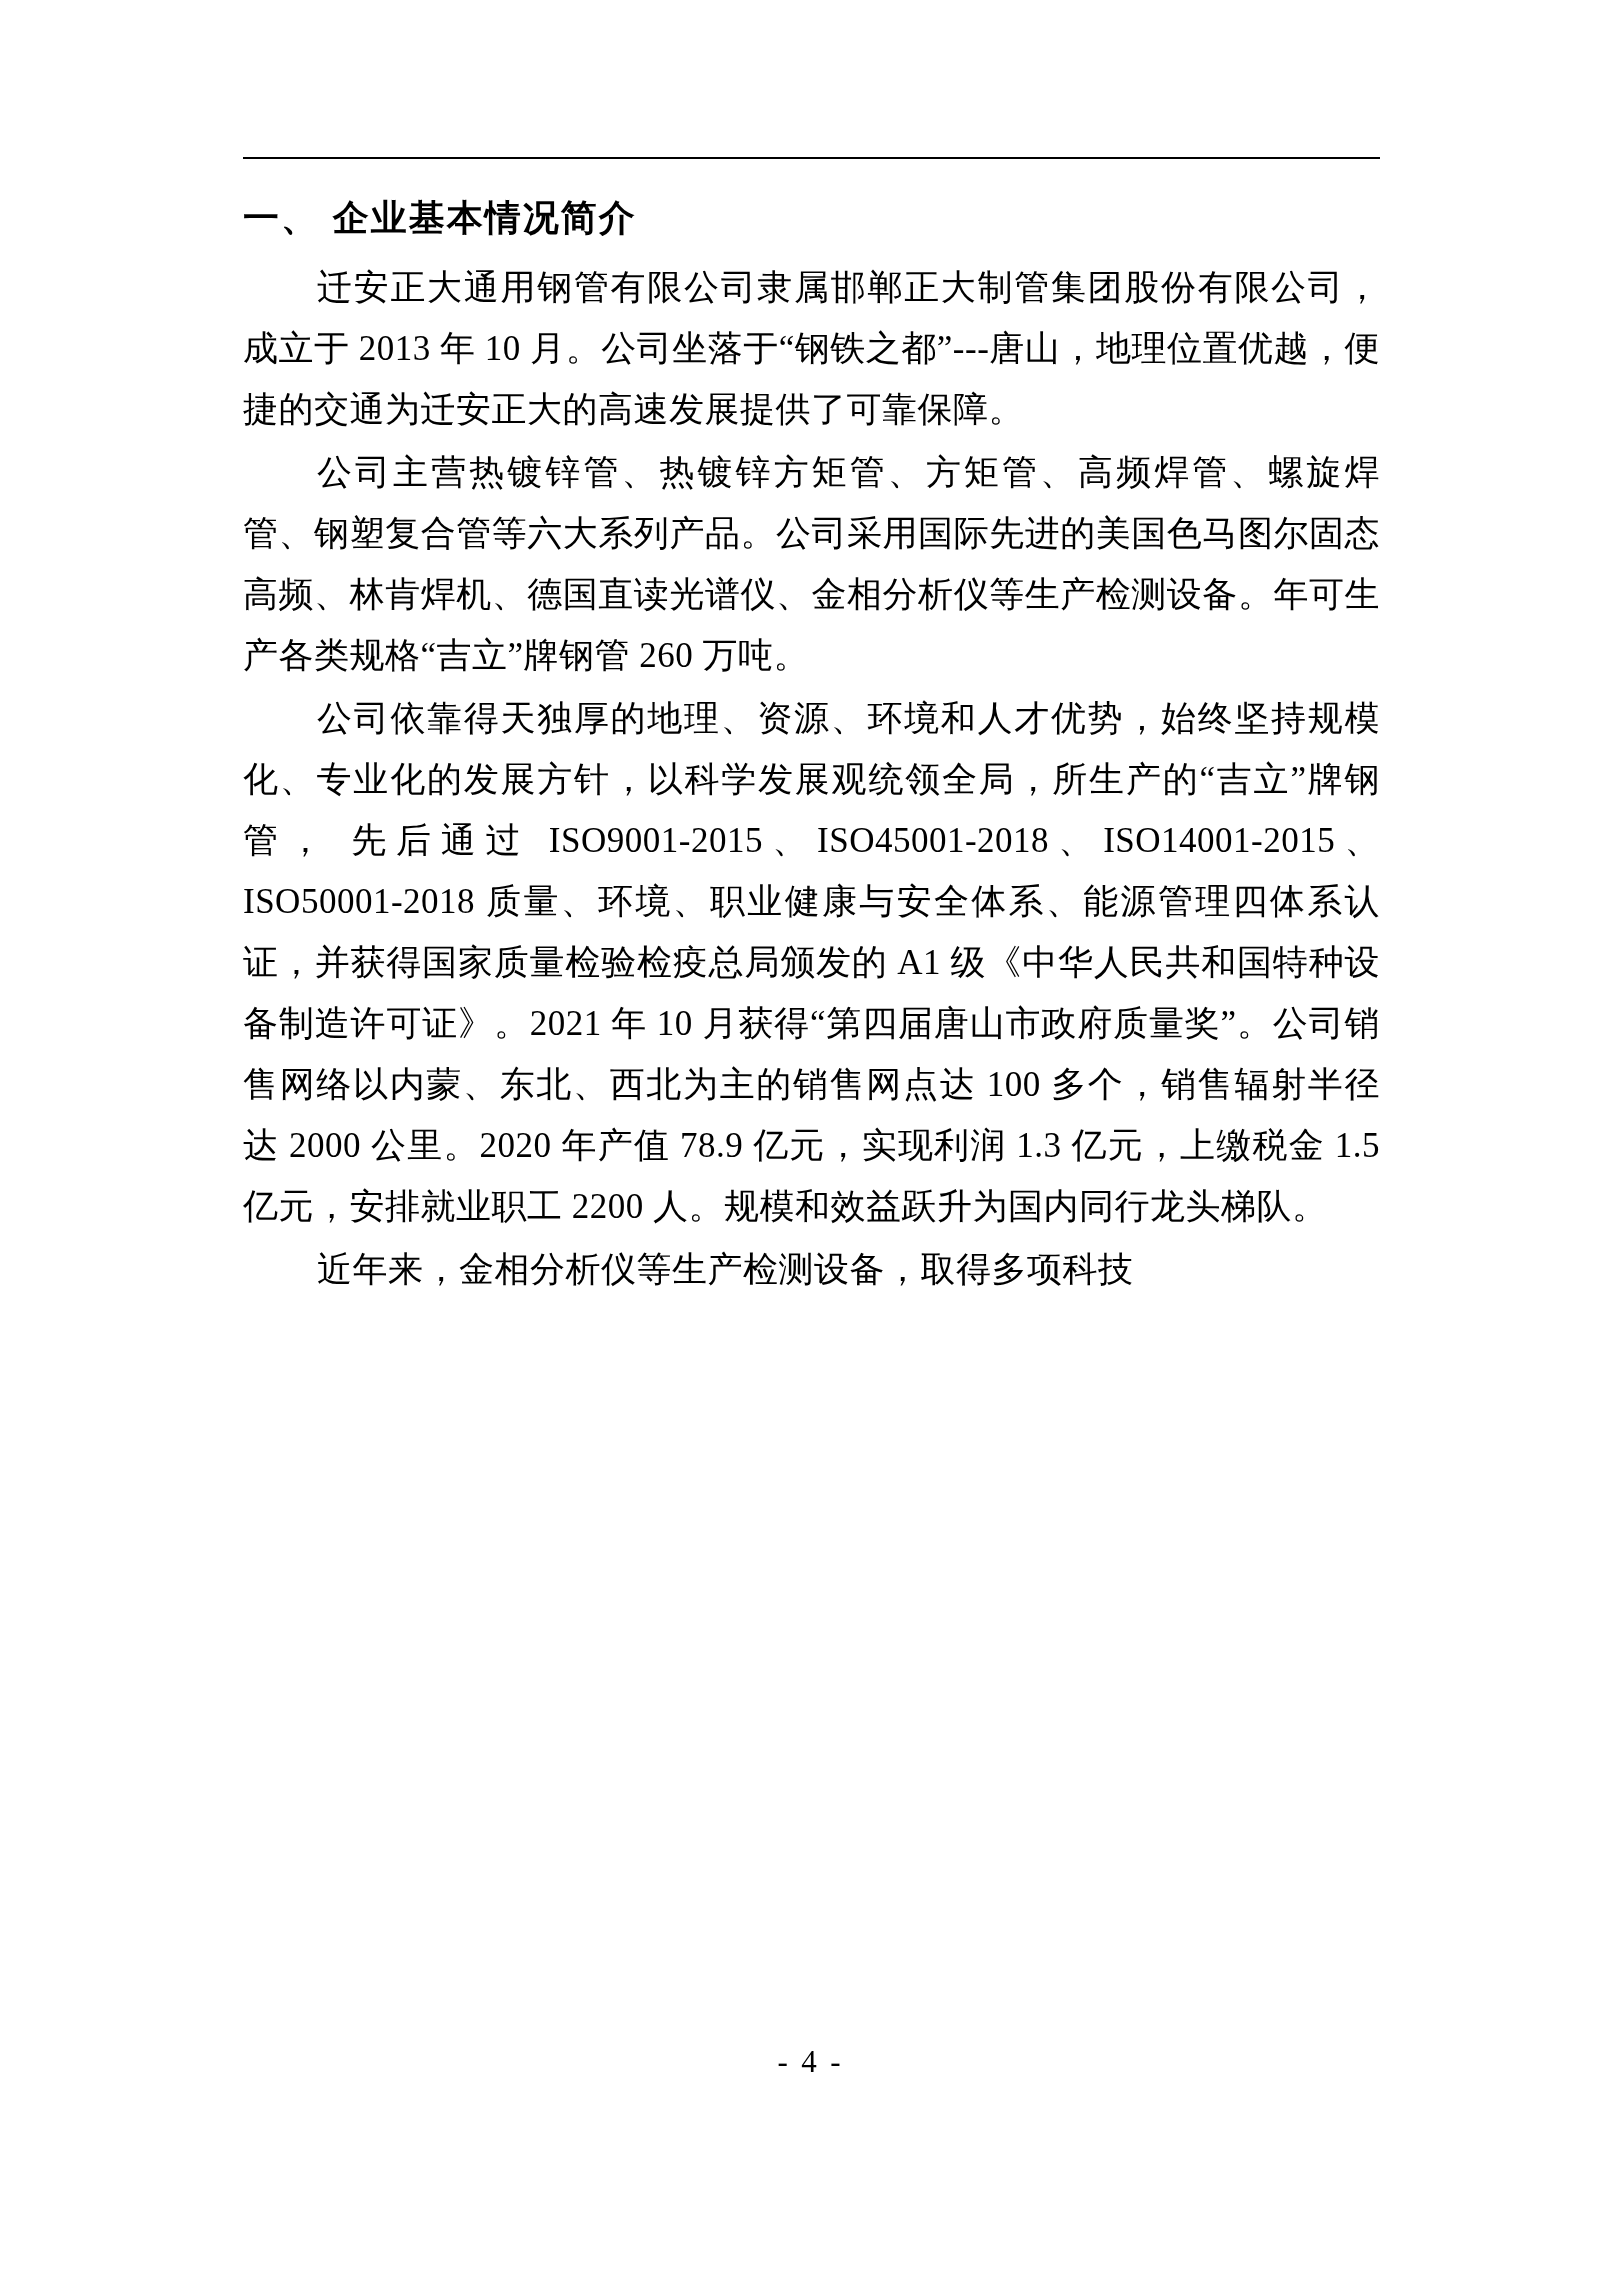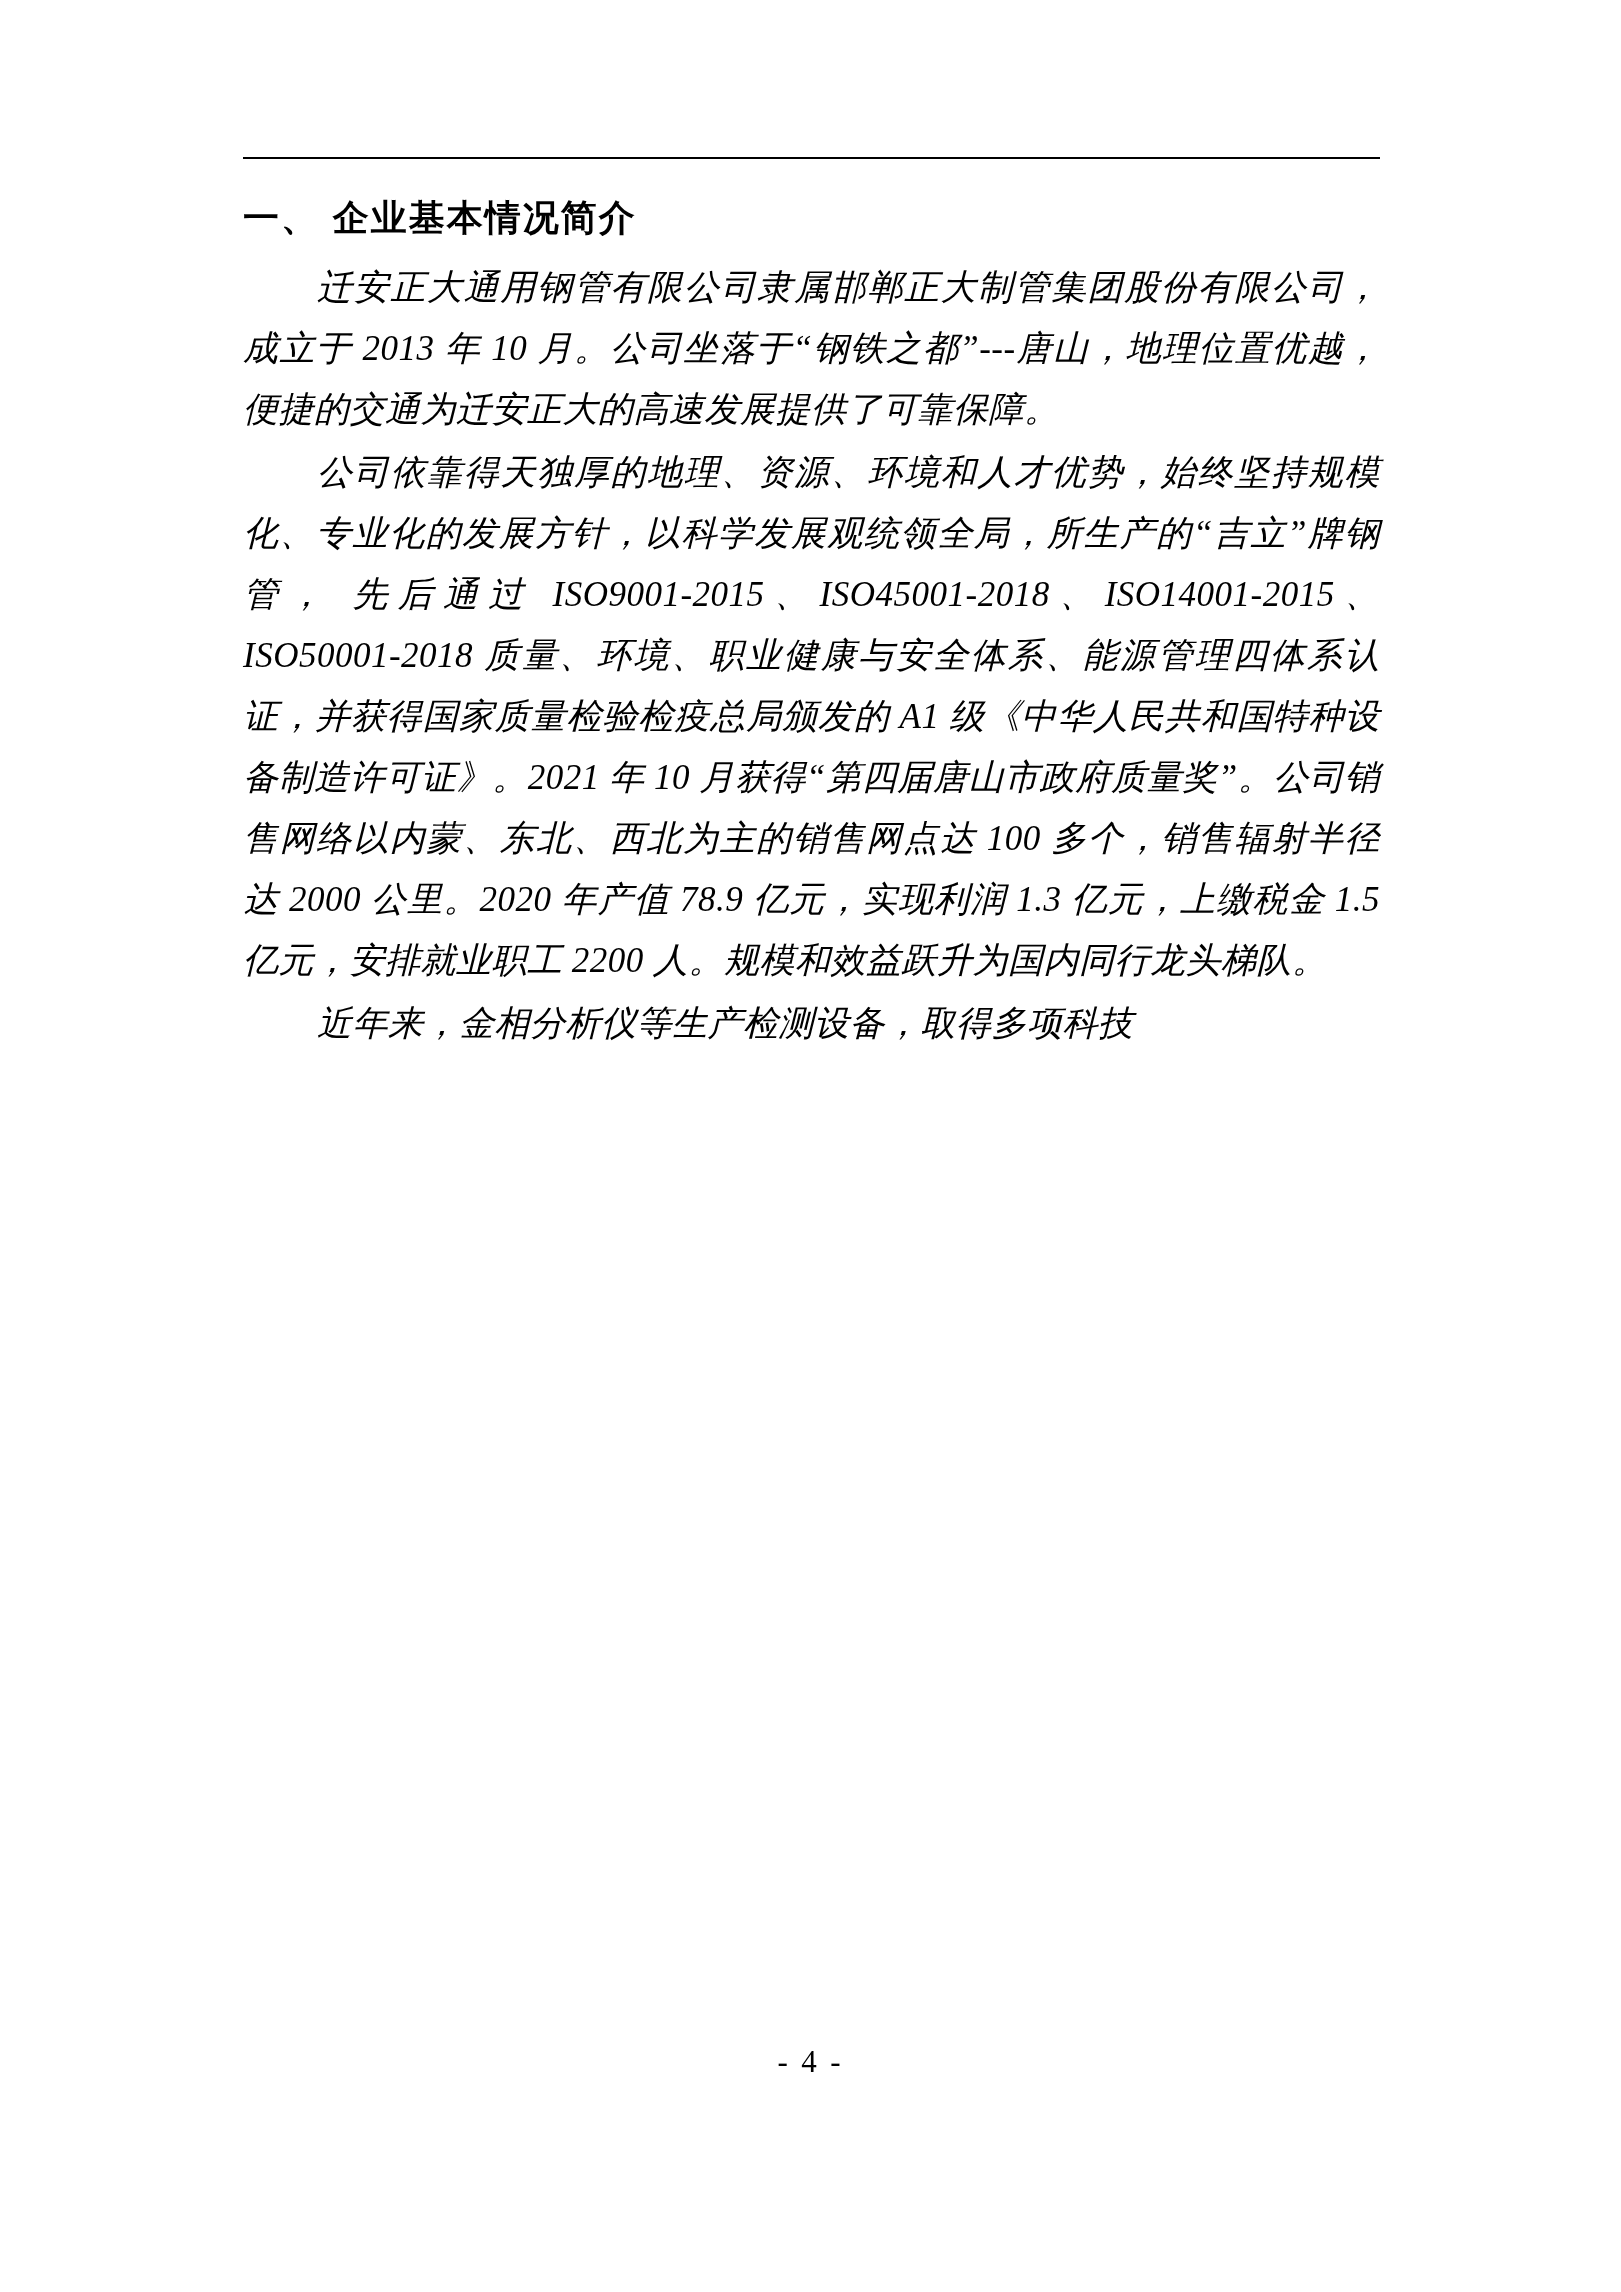--- a/index.html
+++ b/index.html
@@ -47,21 +47,20 @@
   }
   p.body-text {
     font-family: "Liberation Serif", "DejaVu Serif", serif;
     font-size: 35px;
     line-height: 61px;
     margin: 0 0 2px 0;
     text-align: justify;
     text-justify: inter-ideograph;
     text-indent: 74px;
     letter-spacing: 0.5px;
-    font-style: italic;
   }
   .page-number {
     position: absolute;
     left: 0;
     right: 0;
     top: 2044px;
     text-align: center;
     font-family: "Liberation Serif", "DejaVu Serif", serif;
     font-size: 31px;
     letter-spacing: 2.9px;
@@ -73,20 +72,21 @@
 <div class="page">
   <div class="content">
 
     <div class="header-rule"></div>
 
     <h1 class="section-title">
       <span class="num">一、</span><span>企业基本情况简介</span>
     </h1>
 
     <p class="body-text">迁安正大通用钢管有限公司隶属邯郸正大制管集团股份有限公司， 成立于 2013 年 10 月。公司坐落于“钢铁之都”---唐山，地理位置优越，便捷的交通为迁安正大的高速发展提供了可靠保障。</p>
+    <p class="body-text">公司主营热镀锌管、热镀锌方矩管、方矩管、高频焊管、螺旋焊管、钢塑复合管等六大系列产品。公司采用国际先进的美国色马图尔固态高频、林肯焊机、德国直读光谱仪、金相分析仪等生产检测设备。年可生产各类规格“吉立”牌钢管 260 万吨。</p>
     <p class="body-text">公司依靠得天独厚的地理、资源、环境和人才优势，始终坚持规模化、专业化的发展方针，以科学发展观统领全局，所生产的“吉立”牌钢管， 先后通过 ISO9001-2015、ISO45001-2018、ISO14001-2015、ISO50001-2018 质量、环境、职业健康与安全体系、能源管理四体系认证，并获得国家质量检验检疫总局颁发的 A1 级《中华人民共和国特种设备制造许可证》。2021 年 10 月获得“第四届唐山市政府质量奖”。公司销售网络以内蒙、东北、西北为主的销售网点达 100 多个，销售辐射半径达 2000 公里。2020 年产值 78.9 亿元，实现利润 1.3 亿元，上缴税金 1.5 亿元，安排就业职工 2200 人。规模和效益跃升为国内同行龙头梯队。</p>
     <p class="body-text">近年来，金相分析仪等生产检测设备，取得多项科技</p>
 
   </div>
 
   <div class="page-number">- 4 -</div>
 </div>
 
 
 </body></html>

